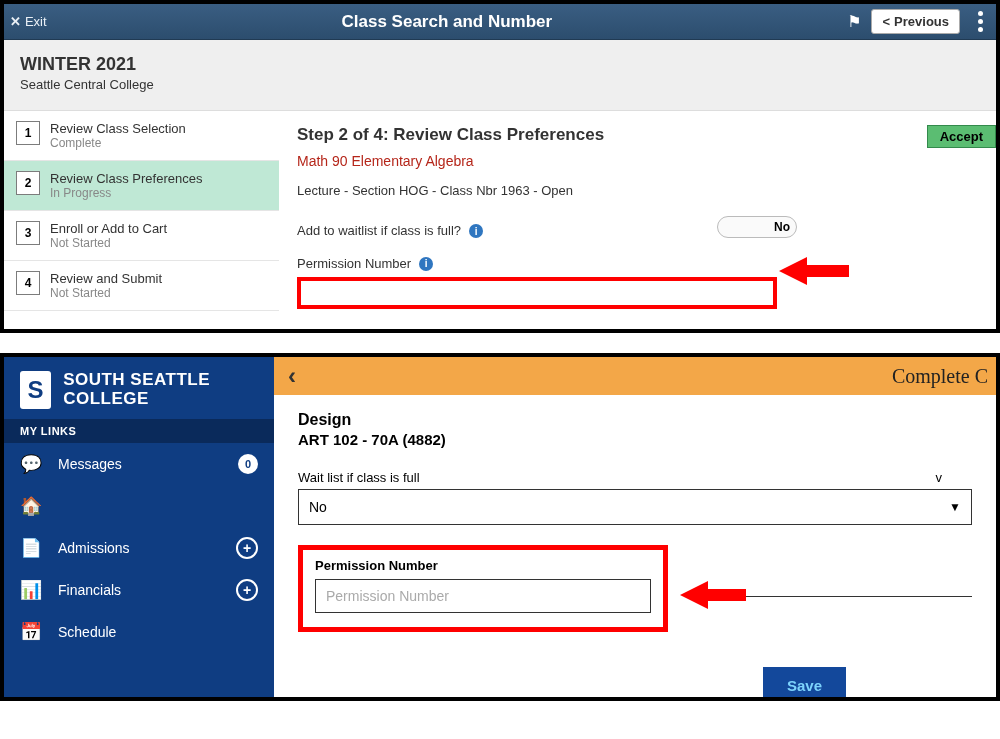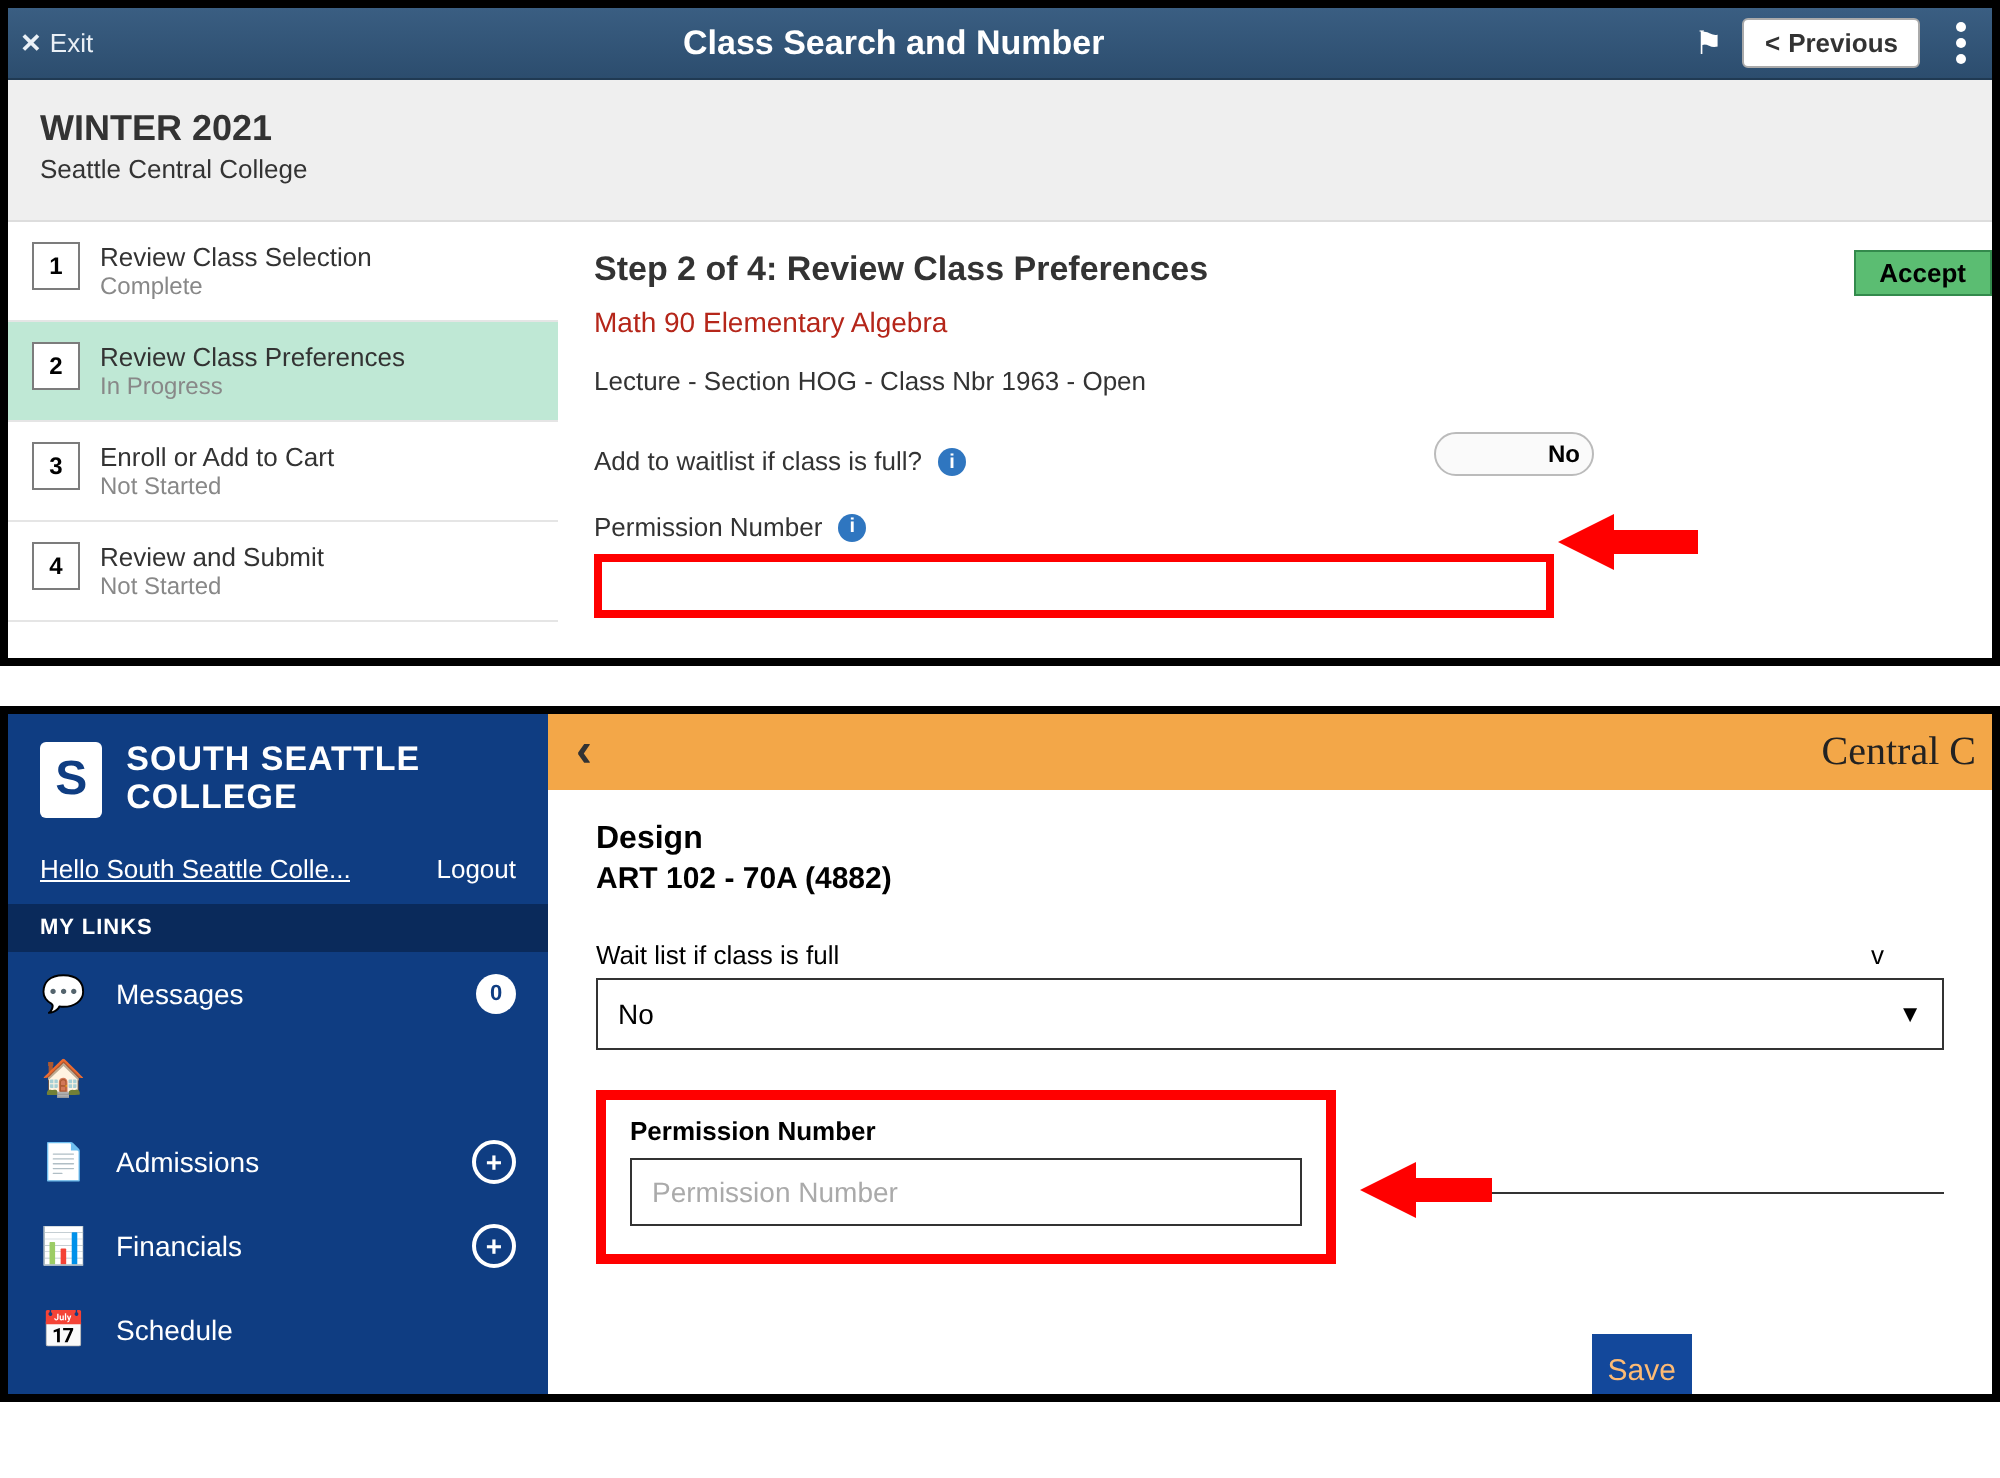--- a/index.html
+++ b/index.html
@@ -69,21 +69,21 @@
 .course-h2 { font-size: 15px; font-weight: bold; margin-top: 2px;}
 .wl-label2 { font-size: 13px; margin-top: 22px; display:flex; justify-content: space-between; padding-right: 30px;}
 .wl-select { width: 100%; margin-top: 4px; height: 36px; border: 1px solid #333; padding: 0 10px; font-size: 14px; display: flex; align-items: center; justify-content: space-between; cursor:pointer; background:#fff;}
 .wl-select .caret { font-size: 12px;}
 .permbox-wrap { margin-top: 20px; position: relative;}
 .permbox-redframe { border: 5px solid #ff0000; padding: 8px 12px 14px; width: 370px;}
 .permbox-redframe .plabel { font-size: 13px; font-weight: bold;}
 .perm-input { width: 100%; margin-top: 6px; height: 34px; border: 1px solid #333; padding: 0 10px; font-size: 14px; color: #aaa; display:flex; align-items:center; background:#fff;}
 .arrow2 { position: absolute; left: 382px; top: 32px;}
 .perm-underline { position: absolute; left: 400px; right: 0; top: 51px; border-bottom: 1px solid #333;}
-.save-btn { position: absolute; right: 150px; bottom: -1px; background: #13489b; color: #fdba74; padding: 10px 8px 4px; font-size: 15px; font-weight: normal; cursor:pointer;}
+.save-btn { position: absolute; right: 150px; bottom: -1px; background: #13489b; color: #7dd3fc; padding: 10px 24px 4px; font-size: 15px; font-weight: bold; cursor:pointer;}
 </style>
 </head>
 <body>
 <div class="wrap">
 
 <div class="shot-top">
   <div class="topbar">
     <div class="exit">
           <span class="x">✕</span>
           <span>Exit</span>
@@ -161,24 +161,20 @@
     </div>
   </div>
 </div>
 
 <div class="shot-bot">
   <div class="sidebar">
     <div class="ssc-brand">
       <div class="ssc-logo">S</div>
       <div class="ssc-name">SOUTH SEATTLE COLLEGE</div>
     </div>
-    <div class="greet-row">
-      <span class="greet">Hello South Seattle Colle...</span>
-      <span class="logout">Logout</span>
-    </div>
     <div class="mylinks-hdr">MY LINKS</div>
     <ul class="nav">
       <li>
         <span class="icon">💬</span>
         <span class="label">Messages</span>
         <span class="right-chip">0</span>
       </li>
       <li>
         <span class="icon">🏠</span>
       </li>
@@ -195,21 +191,21 @@
       <li>
         <span class="icon">📅</span>
         <span class="label">Schedule</span>
       </li>
     </ul>
   </div>
 
   <div class="bot-main">
     <div class="shop-hdr">
       <span class="back-chev">‹</span>
-      <span class="shop-title">Central C</span>
+      <span class="shop-title">Complete C</span>
     </div>
     <div class="bot-content">
       <div class="course-h1">Design</div>
       <div class="course-h2">ART 102 - 70A (4882)</div>
       <div class="wl-label2">
         <span>Wait list if class is full</span>
         <span>v</span>
       </div>
       <div class="wl-select">
         <span>No</span>

